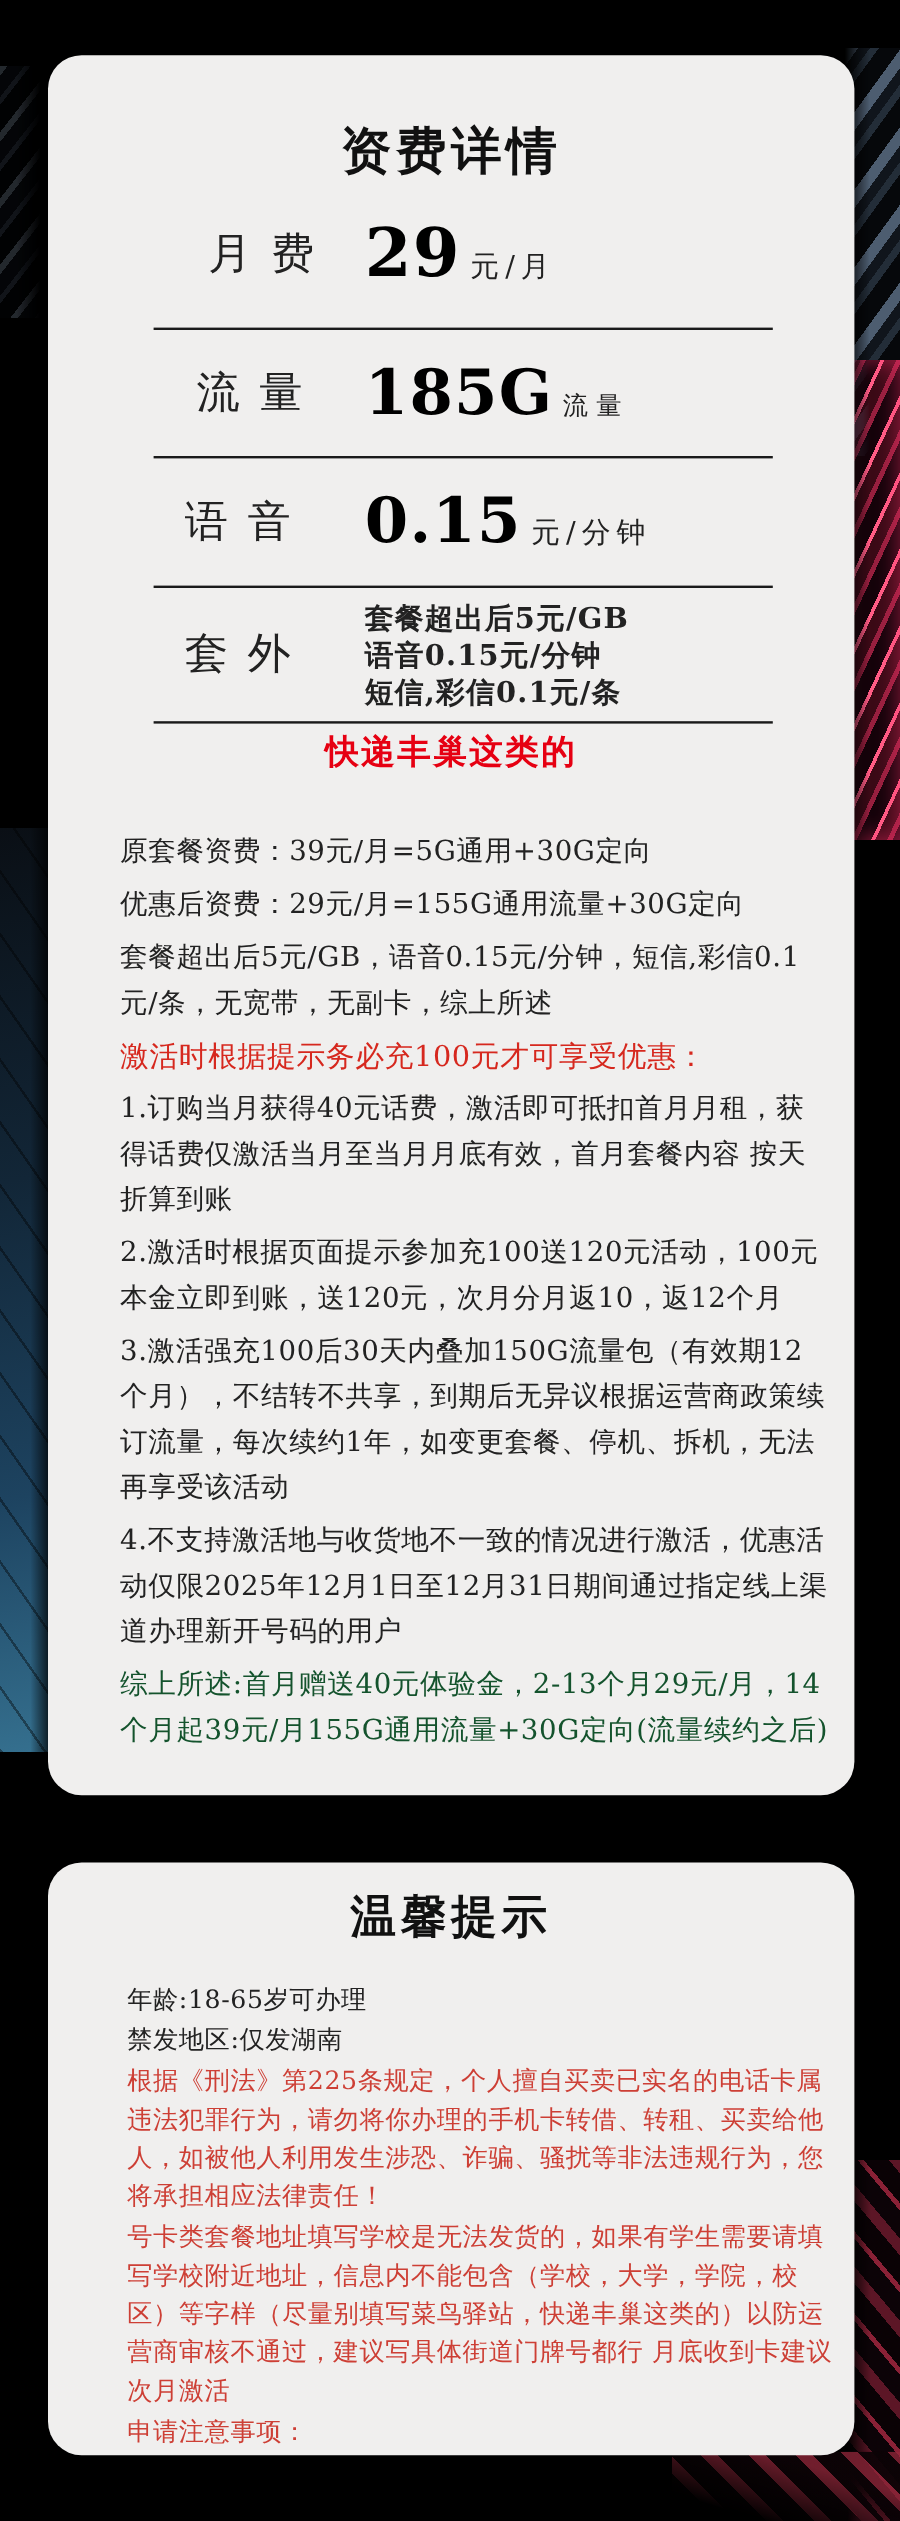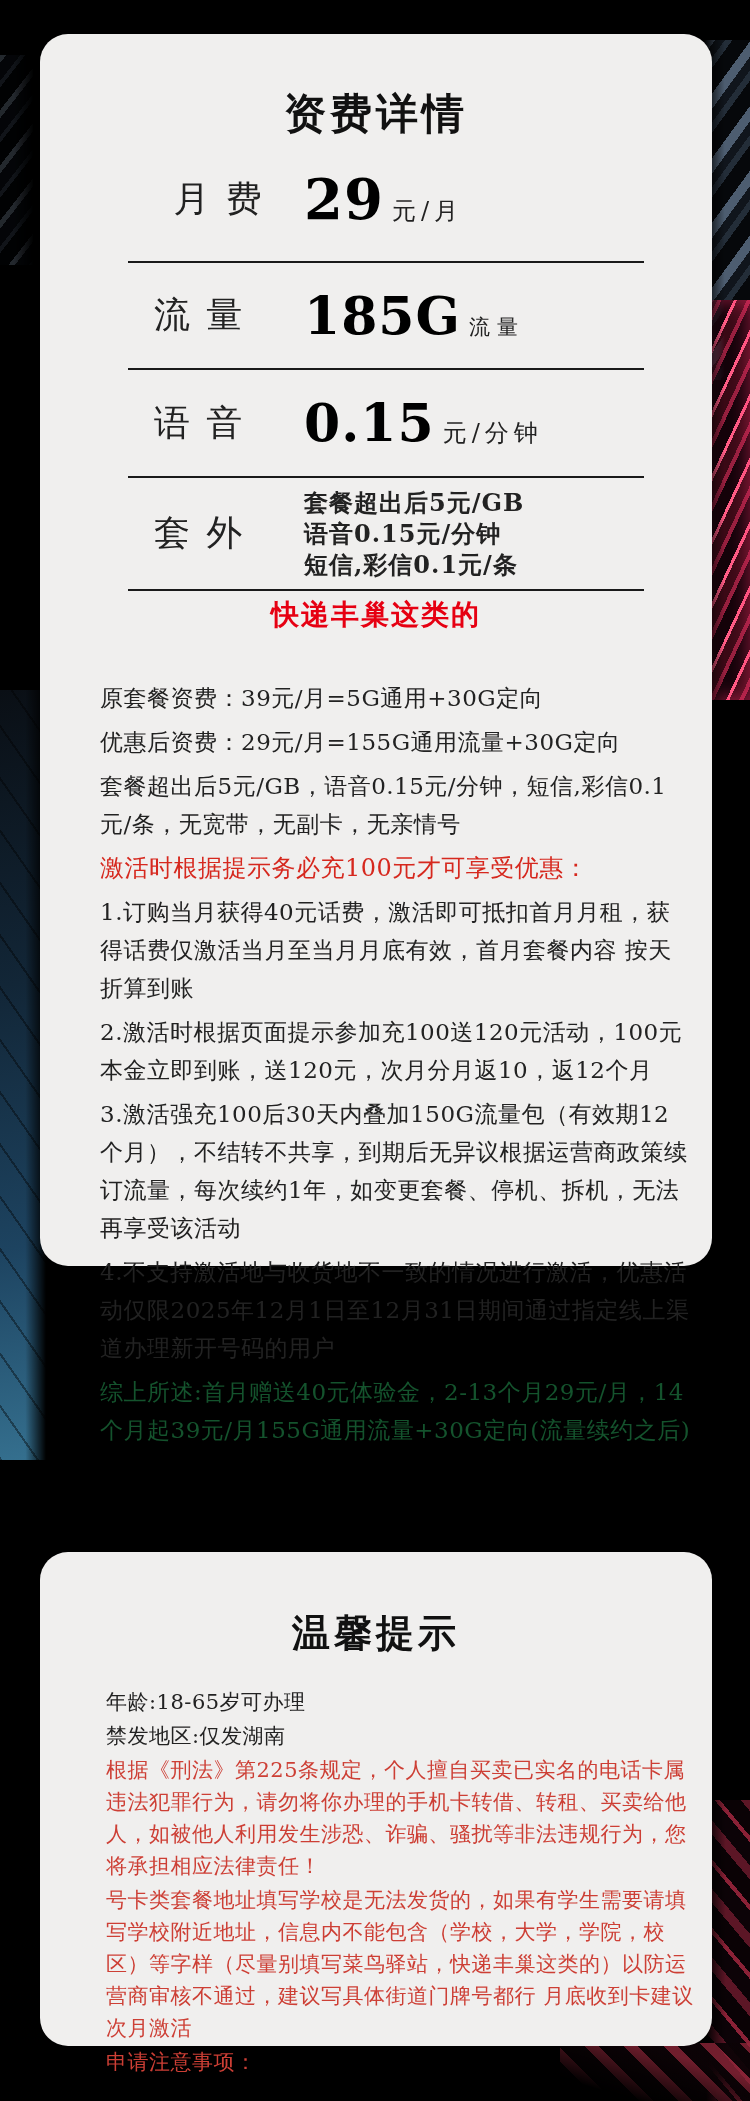--- a/index.html
+++ b/index.html
@@ -53,36 +53,36 @@
     right:0; bottom:0; width:190px; height:58px;
     background:repeating-linear-gradient(45deg,rgba(150,40,60,.75) 0 10px,rgba(12,3,6,.95) 10px 28px);
     -webkit-mask-image:linear-gradient(to top right,transparent 20%,#000 70%);
             mask-image:linear-gradient(to top right,transparent 20%,#000 70%);
   }
   
   .card {
     position:absolute; left:40px; width:672px; z-index:2;
     background:#f0efee; border-radius:28px; color:#1c1c1c;
   }
-  .card-tariff { top:34px; height:1232px; padding:56px 0 0 0; }
+  .card-tariff { top:46px; height:1450px; padding:56px 0 0 0; }
   .card-tips   { top:1552px; height:494px; padding:22px 0 0 0; }
   .card h1 {
     text-align:center; font-weight:700; color:#111;
     letter-spacing:4px;
   }
   .card-tariff h1 { font-size:42px; line-height:47px; }
-  .card-tips h1   { font-size:38px; line-height:46px;margin-top:36px; }
+  .card-tips h1   { font-size:38px; line-height:46px; }
   
   .price-table { margin:0 68px 0 88px; }
   .prow {
     display:flex; align-items:center;
     border-bottom:2px solid #1a1a1a;
   }
   .prow-monthly { min-height:126px;text-align:right; }
-  .prow-data    { min-height:107px; }
+  .prow-data    { min-height:107px;text-align:center; }
   .prow-voice   { min-height:108px; }
   .prow-overage { min-height:113px; }
   .plabel {
     width:150px; padding-left:26px; flex:none;
     font-size:36px; letter-spacing:.45em; color:#222; font-weight:500;
   }
   .pvalue { display:flex; align-items:baseline; padding-left:26px; }
   .pnum  { color:#000000; font-weight:700; font-size:56px; line-height:1; letter-spacing:1px; }
   .pnum-data { font-size:52px; }
   .punit { color:#222; font-size:24px; margin-left:8px; letter-spacing:5px; }
@@ -155,21 +155,21 @@
         </div>
       </div>
 
     </div>
 
     <h2 class="section-title">快递丰巢这类的</h2>
 
     <div class="paragraphs">
       <p class="t-black">原套餐资费：39元/月=5G通用+30G定向</p>
       <p class="t-black">优惠后资费：29元/月=155G通用流量+30G定向</p>
-      <p class="t-black">套餐超出后5元/GB，语音0.15元/分钟，短信,彩信0.1元/条，无宽带，无副卡，无亲情号</p>
+      <p class="t-black">套餐超出后5元/GB，语音0.15元/分钟，短信,彩信0.1元/条，无宽带，无副卡，综上所述</p>
       <p class="t-red t-red-strong">激活时根据提示务必充100元才可享受优惠：</p>
       <p class="t-black">1.订购当月获得40元话费，激活即可抵扣首月月租，获得话费仅激活当月至当月月底有效，首月套餐内容 按天折算到账</p>
       <p class="t-black">2.激活时根据页面提示参加充100送120元活动，100元本金立即到账，送120元，次月分月返10，返12个月</p>
       <p class="t-black">3.激活强充100后30天内叠加150G流量包（有效期12个月），不结转不共享，到期后无异议根据运营商政策续订流量，每次续约1年，如变更套餐、停机、拆机，无法再享受该活动</p>
       <p class="t-black">4.不支持激活地与收货地不一致的情况进行激活，优惠活动仅限2025年12月1日至12月31日期间通过指定线上渠道办理新开号码的用户</p>
       <p class="t-red">综上所述:首月赠送40元体验金，2-13个月29元/月，14个月起39元/月155G通用流量+30G定向(流量续约之后)</p>
     </div>
   </section>
 
   <section class="card card-tips">

